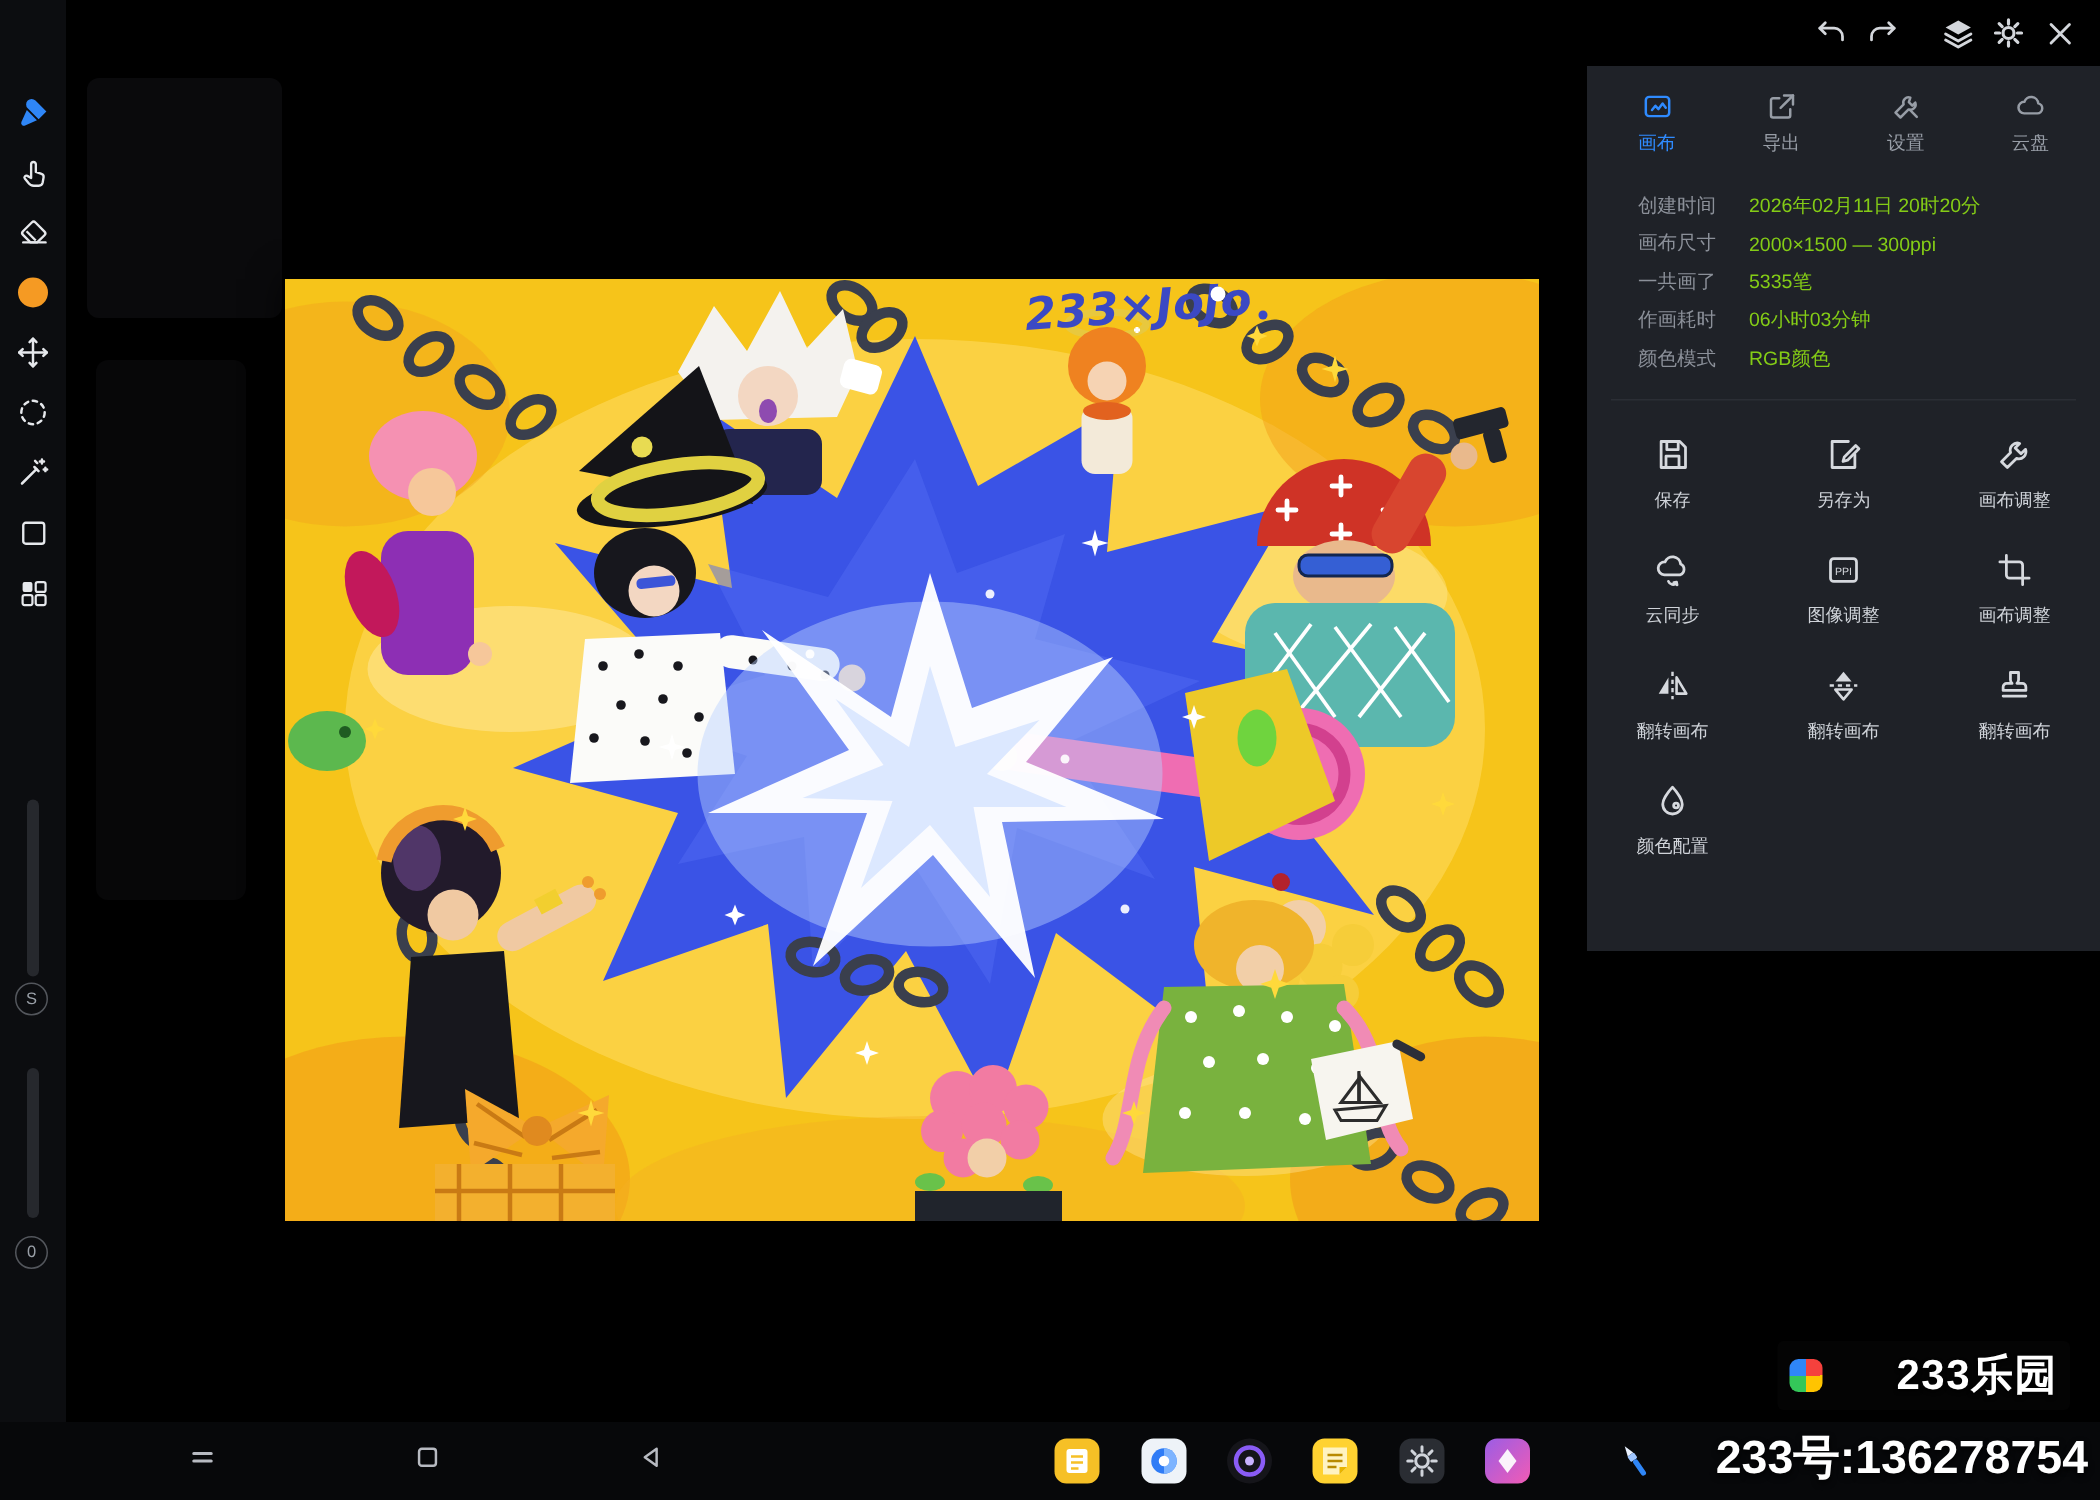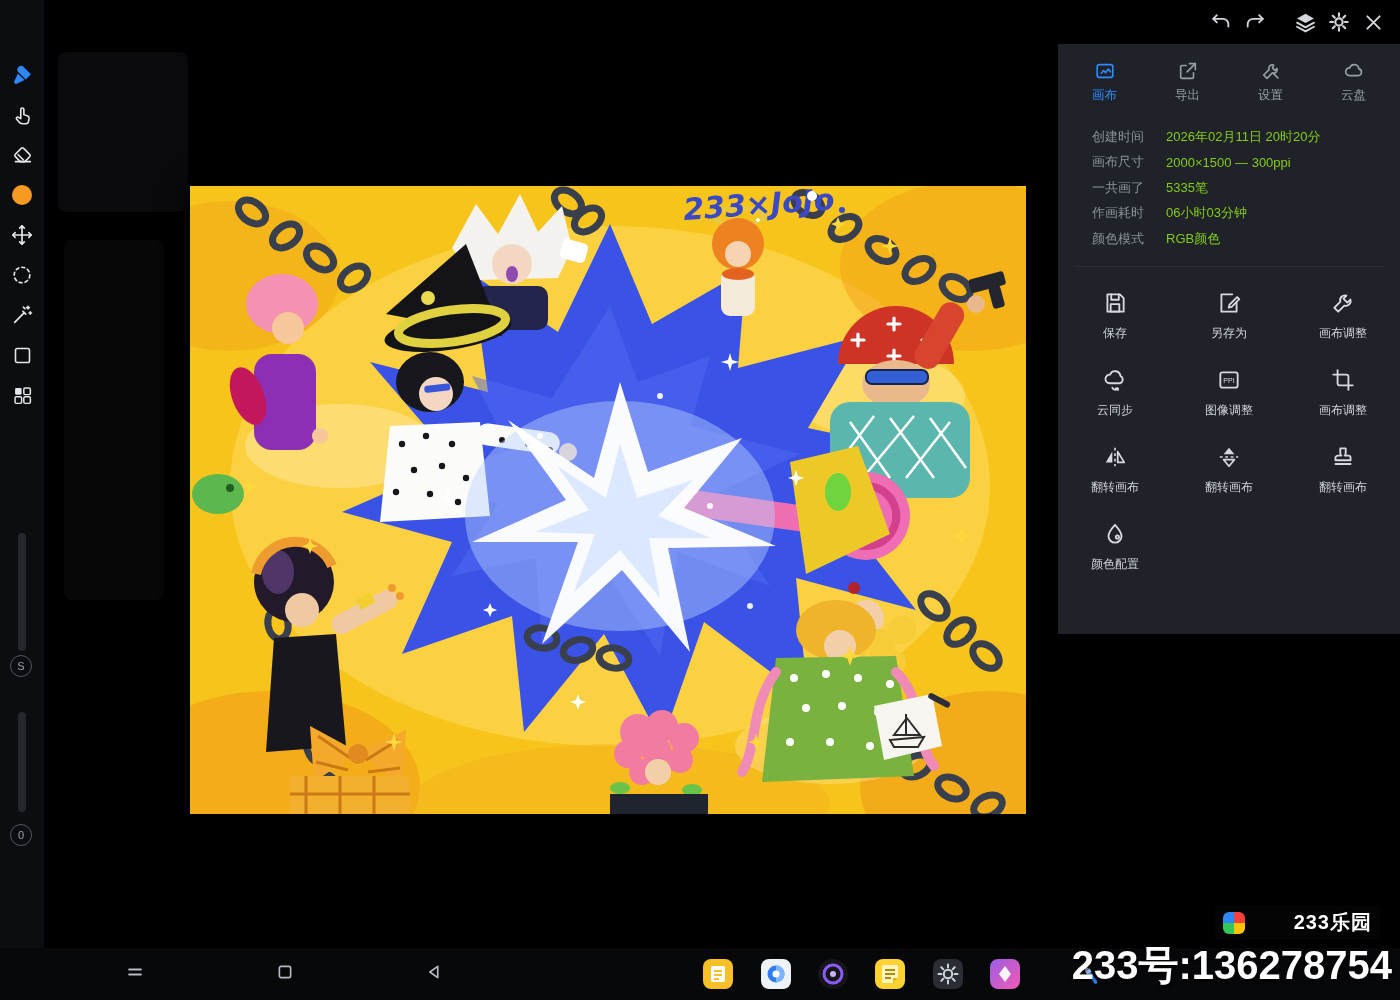--- a/index.html
+++ b/index.html
@@ -41,22 +41,22 @@
   
   .navbar{position:absolute;left:0;bottom:0;width:1400px;height:52px;background:#07080a;}
   .navctl{position:absolute;top:50%;transform:translateY(-50%);color:#b7bac1;display:flex;align-items:center;justify-content:center;cursor:pointer;}
   .appicon{position:absolute;top:11px;width:30px;height:30px;border-radius:8px;cursor:pointer;overflow:hidden;}
   .appicon.circle{border-radius:50%;}
   
   .wm-brand{position:absolute;right:20px;bottom:60px;display:flex;align-items:center;gap:6px;
             background:rgba(5,5,5,.85);padding:4px 8px;border-radius:4px;}
   .wm-logo{width:22px;height:22px;border-radius:6px;
            background:conic-gradient(#f5413d 0 25%,#ffc400 0 50%,#34c759 0 75%,#2f86f7 0);}
-  .wm-brand-text{color:#fff;font-size:20px;font-weight:800;letter-spacing:1px;text-shadow:0 1px 3px #000;margin-left:43px;}
-  .wm-id{position:absolute;right:8px;bottom:7px;color:#fff;font-size:40px;font-weight:700;
+  .wm-brand-text{color:#fff;font-size:28px;font-weight:800;letter-spacing:1px;text-shadow:0 1px 3px #000;margin-left:43px;}
+  .wm-id{position:absolute;right:8px;bottom:7px;color:#fff;font-size:31px;font-weight:700;
          text-shadow:0 2px 4px rgba(0,0,0,.9);z-index:5;}
 </style>
 </head>
 <body>
 
 <div class="stage">
 
   <div class="patch" style="left:58px;top:52px;width:130px;height:160px;opacity:.5;"></div>
   <div class="patch" style="left:64px;top:240px;width:100px;height:360px;opacity:.35;"></div>
 

